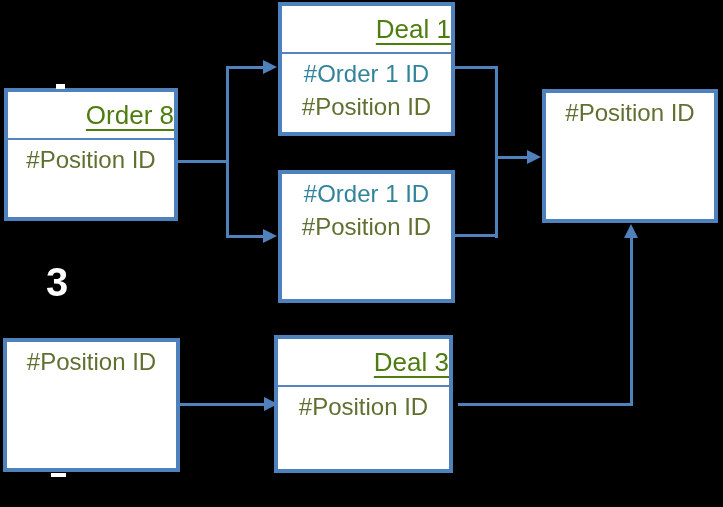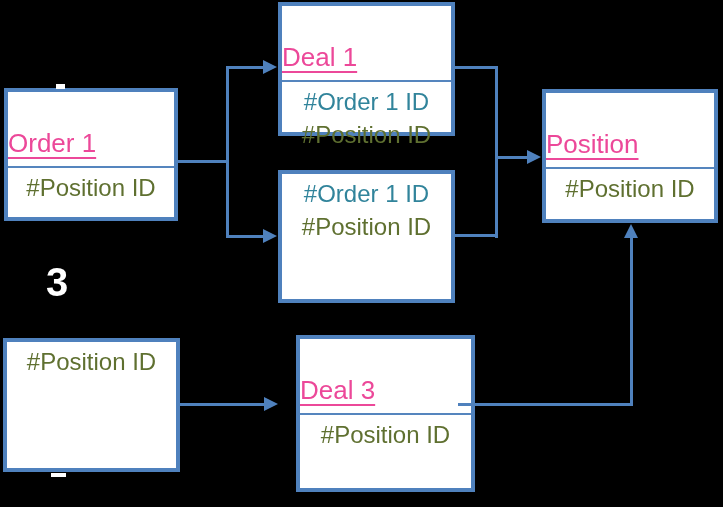--- a/index.html
+++ b/index.html
@@ -11,23 +11,23 @@
     overflow:hidden;
   }
   .entity{
     position:absolute;
     box-sizing:border-box;
     background:#ffffff;
     border:4px solid #4F81BD;
   }
   .etitle{
     height:46px;
-    display:flex;align-items:center;justify-content:flex-start;
+    display:flex;align-items:center;justify-content:flex-end;
     border-bottom:2px solid #5585BE;
-    font-size:26px;color:#ec4899;margin-top:28px;
+    font-size:26px;color:#4d7c0f;
   }
   .etitle span{
     text-decoration:underline;
     text-underline-offset:5px;
     text-decoration-thickness:2px;
   }
   .ebody{
     padding-top:3px;
     text-align:center;
     font-size:24px;
@@ -58,21 +58,21 @@
   }
   .fragment{position:absolute;background:#ffffff;}
 </style>
 </head>
 <body>
 
 <div id="canvas">
 
   <div class="entity" style="left:4px;top:88px;width:174px;height:133px;">
     <div class="etitle">
-        <span>Order 1</span>
+        <span>Order 8</span>
       </div>
     <div class="ebody">
       <div class="olive">#Position ID</div>
     </div>
   </div>
 
   <div class="entity" style="left:278px;top:2px;width:177px;height:134px;">
     <div class="etitle">
         <span>Deal 1</span>
       </div>
@@ -88,33 +88,30 @@
       <div class="olive">#Position ID</div>
     </div>
   </div>
 
   <div class="entity" style="left:3px;top:338px;width:177px;height:134px;">
     <div class="ebody">
       <div class="olive">#Position ID</div>
     </div>
   </div>
 
-  <div class="entity" style="left:296px;top:335px;width:179px;height:157px;">
+  <div class="entity" style="left:274px;top:335px;width:179px;height:138px;">
     <div class="etitle">
         <span>Deal 3</span>
       </div>
     <div class="ebody">
       <div class="olive">#Position ID</div>
     </div>
   </div>
 
   <div class="entity" style="left:542px;top:89px;width:176px;height:134px;">
-    <div class="etitle">
-        <span>Position</span>
-      </div>
     <div class="ebody">
       <div class="olive">#Position ID</div>
     </div>
   </div>
 
   <div class="line" style="left:178px;top:160px;width:50px;height:3px;"></div>
   <div class="line" style="left:226px;top:66px;width:3px;height:172px;"></div>
   <div class="line" style="left:226px;top:66px;width:40px;height:3px;"></div>
   <div class="arrow-right" style="left:263px;top:60px;"></div>
   <div class="line" style="left:226px;top:235px;width:40px;height:3px;"></div>

